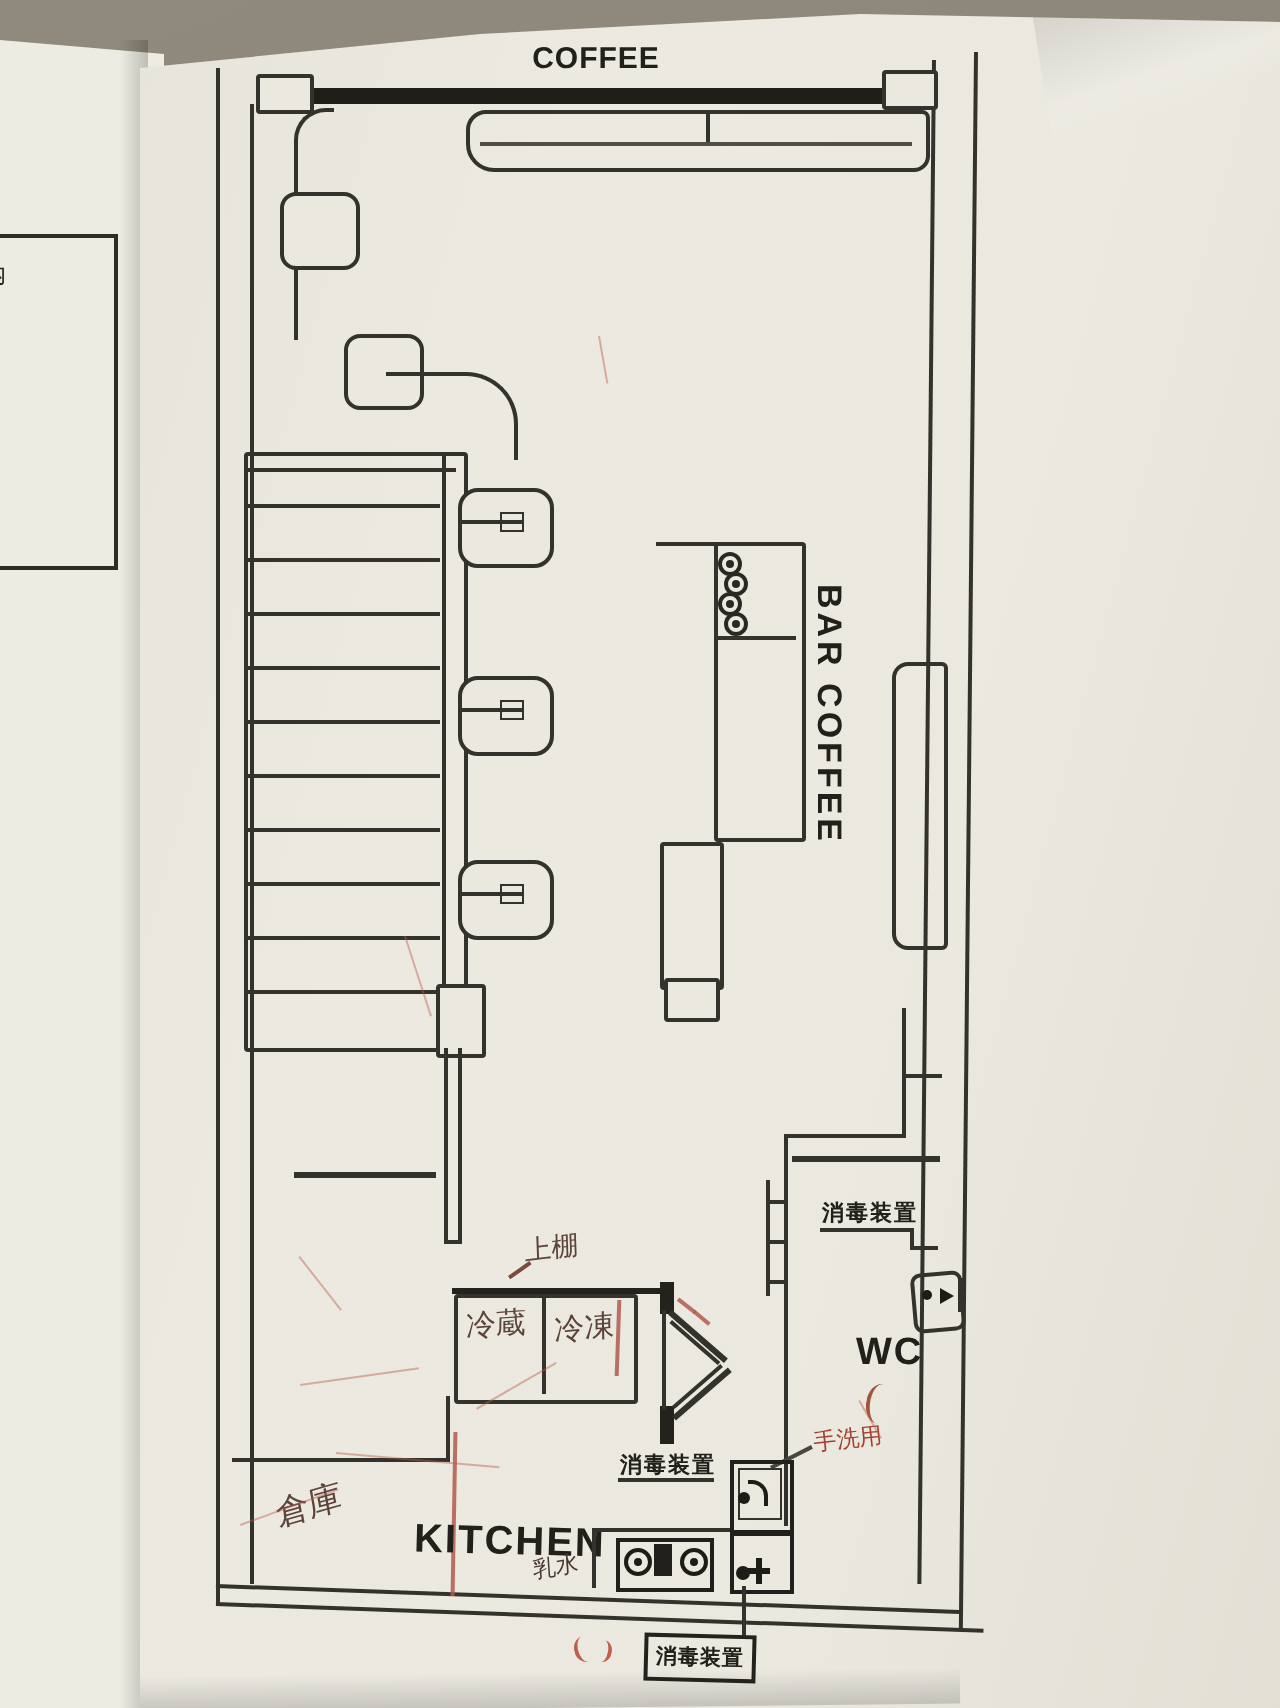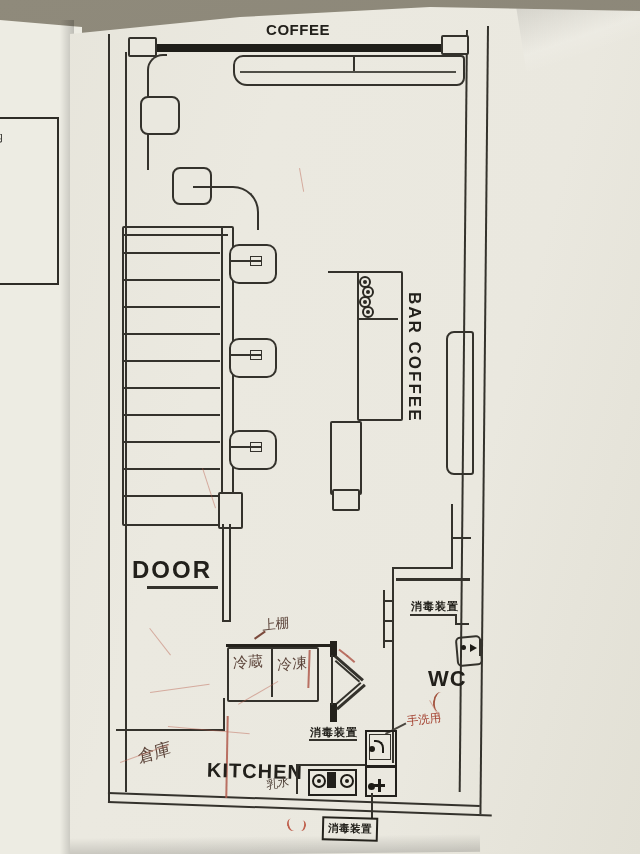--- a/index.html
+++ b/index.html
@@ -145,21 +145,21 @@
   <div class="ln" style="left:383px;top:640px;width:9px;height:1.5px"></div>
 
   <div class="lbl" style="left:411px;top:599px;font-size:11px;letter-spacing:1px">消毒装置</div>
   <div class="ln" style="left:410px;top:614px;width:47px;height:2px"></div>
   <div class="ln" style="left:455px;top:614px;width:2px;height:11px"></div>
   <div class="ln" style="left:455px;top:623px;width:14px;height:2px"></div>
   <div class="bx" style="left:456px;top:636px;width:22px;height:26px;border-radius:5px;transform:rotate(-5deg)"></div>
   <div class="dot" style="left:461px;top:645px;width:5px;height:5px"></div>
   <div class="abs" style="left:470px;top:644px;width:0;height:0;border-left:7px solid #1e1c17;border-top:4px solid transparent;border-bottom:4px solid transparent"></div>
   <div class="ln" style="left:479px;top:639px;width:2.5px;height:17px"></div>
-  <div class="lbl" style="left:428px;top:666px;font-size:22px;letter-spacing:1px">WC</div>
+  <div class="lbl" style="left:428px;top:666px;font-size:19px;letter-spacing:1px">WC</div>
   <div class="abs" style="left:433px;top:692px;width:12px;height:20px;border-left:2px solid #a3543f;border-radius:50%;transform:rotate(8deg)"></div>
   <div class="hw" style="left:406px;top:714px;font-size:11.5px;color:#a3402f;transform:rotate(-6deg)">手洗用</div>
   <div class="ln" style="left:385px;top:733px;width:23px;height:1.5px;transform:rotate(-27deg);transform-origin:left top;background:#4a463f"></div>
 
   <div class="abs" style="left:330px;top:641px;width:7px;height:16px;background:#24221c"></div>
   <div class="abs" style="left:330px;top:703px;width:7px;height:19px;background:#24221c"></div>
   <div class="ln" style="left:331px;top:655px;width:2px;height:50px"></div>
   <div class="ln" style="left:336px;top:655px;width:37px;height:2.5px;transform:rotate(41deg);transform-origin:left top"></div>
   <div class="ln" style="left:336px;top:660px;width:32px;height:1.5px;transform:rotate(41deg);transform-origin:left top"></div>
   <div class="ln" style="left:336px;top:708px;width:37px;height:2.5px;transform:rotate(-41deg);transform-origin:left top"></div>
@@ -169,21 +169,20 @@
 
   <div class="abs" style="left:226px;top:644px;width:107px;height:3px;background:#24221c"></div>
   <div class="bx" style="left:227px;top:647px;width:88px;height:51px"></div>
   <div class="ln" style="left:271px;top:648px;width:2px;height:49px"></div>
   <div class="hw" style="left:233px;top:654px;font-size:15px;color:#5c443a;transform:rotate(-4deg) skewX(-4deg)">冷蔵</div>
   <div class="hw" style="left:277px;top:656px;font-size:15px;color:#5c443a;transform:rotate(-5deg) skewX(-4deg)">冷凍</div>
   <div class="redln" style="left:308px;top:650px;width:1.5px;height:38px;transform:rotate(2deg)"></div>
   <div class="hw" style="left:262px;top:617px;font-size:13.5px;color:#5c443a;transform:rotate(-7deg) skewX(-5deg)">上棚</div>
   <div class="ln" style="left:254px;top:638px;width:13px;height:1.5px;transform:rotate(-35deg);transform-origin:left top;background:#7c4a3c"></div>
 
-  <div class="lbl" style="left:132px;top:556px;font-size:24px;letter-spacing:2px">DOOR</div>
   <div class="ln" style="left:147px;top:586px;width:71px;height:2.5px"></div>
   <div class="ln" style="left:222px;top:524px;width:2px;height:98px"></div>
   <div class="ln" style="left:229px;top:524px;width:2px;height:98px"></div>
   <div class="ln" style="left:222px;top:620px;width:9px;height:2px"></div>
 
   <div class="ln" style="left:116px;top:729px;width:109px;height:2px"></div>
   <div class="ln" style="left:223px;top:698px;width:2px;height:33px"></div>
   <div class="redln" style="left:226px;top:716px;width:1.5px;height:82px;transform:rotate(1deg)"></div>
   <div class="hw" style="left:136px;top:746px;font-size:17px;color:#5c443a;transform:rotate(-16deg) skewX(-6deg)">倉庫</div>
 

